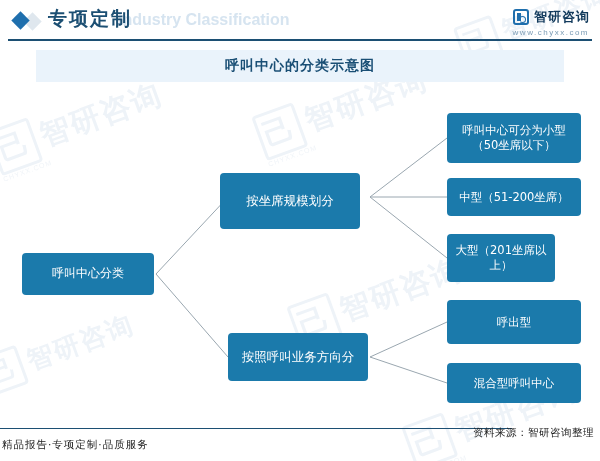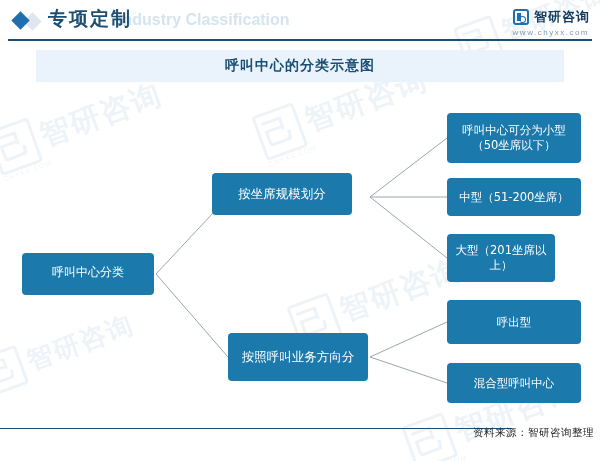--- a/index.html
+++ b/index.html
@@ -186,22 +186,22 @@
     font-family: "DejaVu Sans", sans-serif;
     display: flex;
     align-items: center;
     justify-content: center;
     text-align: center;
     line-height: 1.28;
     box-sizing: border-box;
     z-index: 6;
     padding: 2px 6px;
   }
-  .node.root   { left: 22px;  top: 253px; width: 132px; height: 42px; font-size: 12px; font-family: Liberation Mono, monospace; }
-  .node.br1    { left: 212px; top: 173px; width: 140px; height: 42px; font-size: 12.5px; }
+  .node.root   { left: 22px;  top: 253px; width: 132px; height: 42px; font-size: 12px; }
+  .node.br1    { left: 220px; top: 173px; width: 140px; height: 56px; font-size: 12.5px; }
   .node.br2    { left: 228px; top: 333px; width: 140px; height: 48px; font-size: 12.5px; }
   .node.leaf1  { left: 447px; top: 113px; width: 134px; height: 50px; font-size: 11.5px; }
   .node.leaf2  { left: 447px; top: 178px; width: 134px; height: 38px; font-size: 11.5px; }
   .node.leaf3  { left: 447px; top: 234px; width: 108px; height: 48px; font-size: 11.5px; }
   .node.leaf4  { left: 447px; top: 300px; width: 134px; height: 44px; font-size: 11.5px; }
   .node.leaf5  { left: 447px; top: 363px; width: 134px; height: 40px; font-size: 11.5px; }
 
   
   .footer-rule {
     position: absolute;
@@ -301,15 +301,16 @@
 
     <div class="node leaf1">呼叫中心可分为小型（50坐席以下）</div>
     <div class="node leaf2">中型（51-200坐席）</div>
     <div class="node leaf3">大型（201坐席以上）</div>
 
     <div class="node leaf5">混合型呼叫中心</div>
     <div class="node leaf4">呼出型</div>
   </div>
 
   <div class="footer-rule"></div>
+  <div class="footer-left">精品报告·专项定制·品质服务</div>
   <div class="footer-right">资料来源：智研咨询整理</div>
 
 </div>
 
 </body></html>

